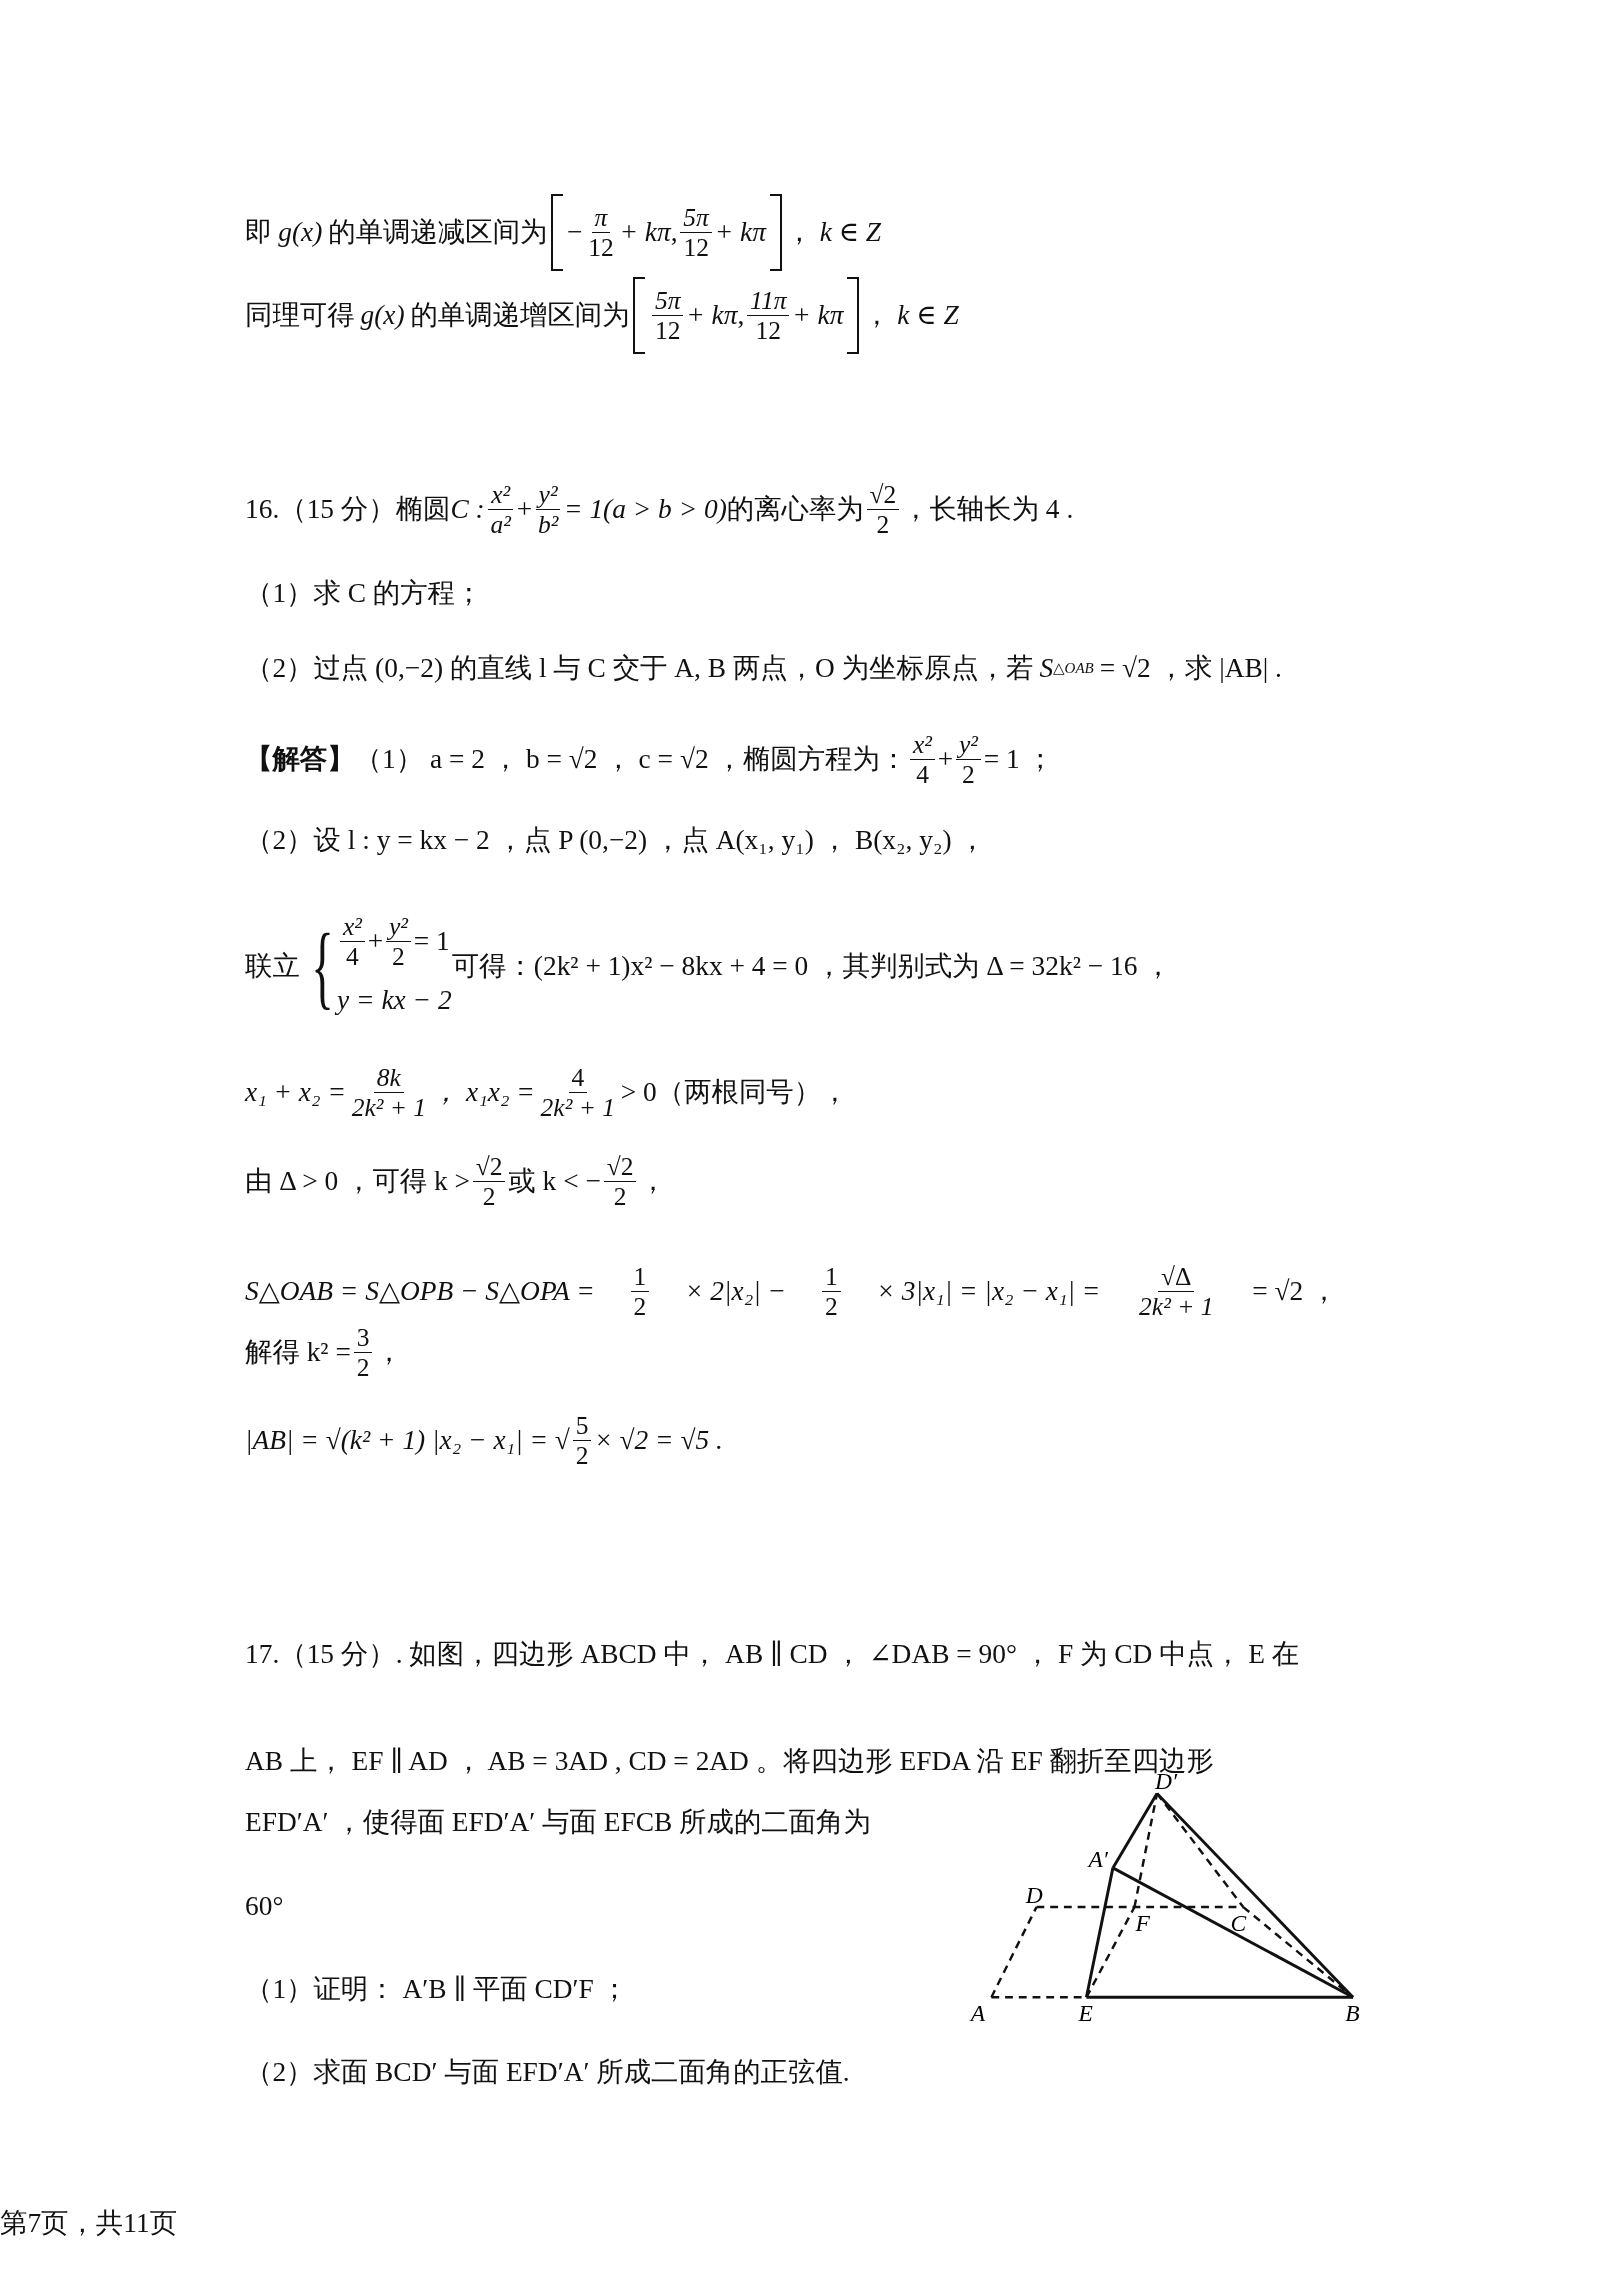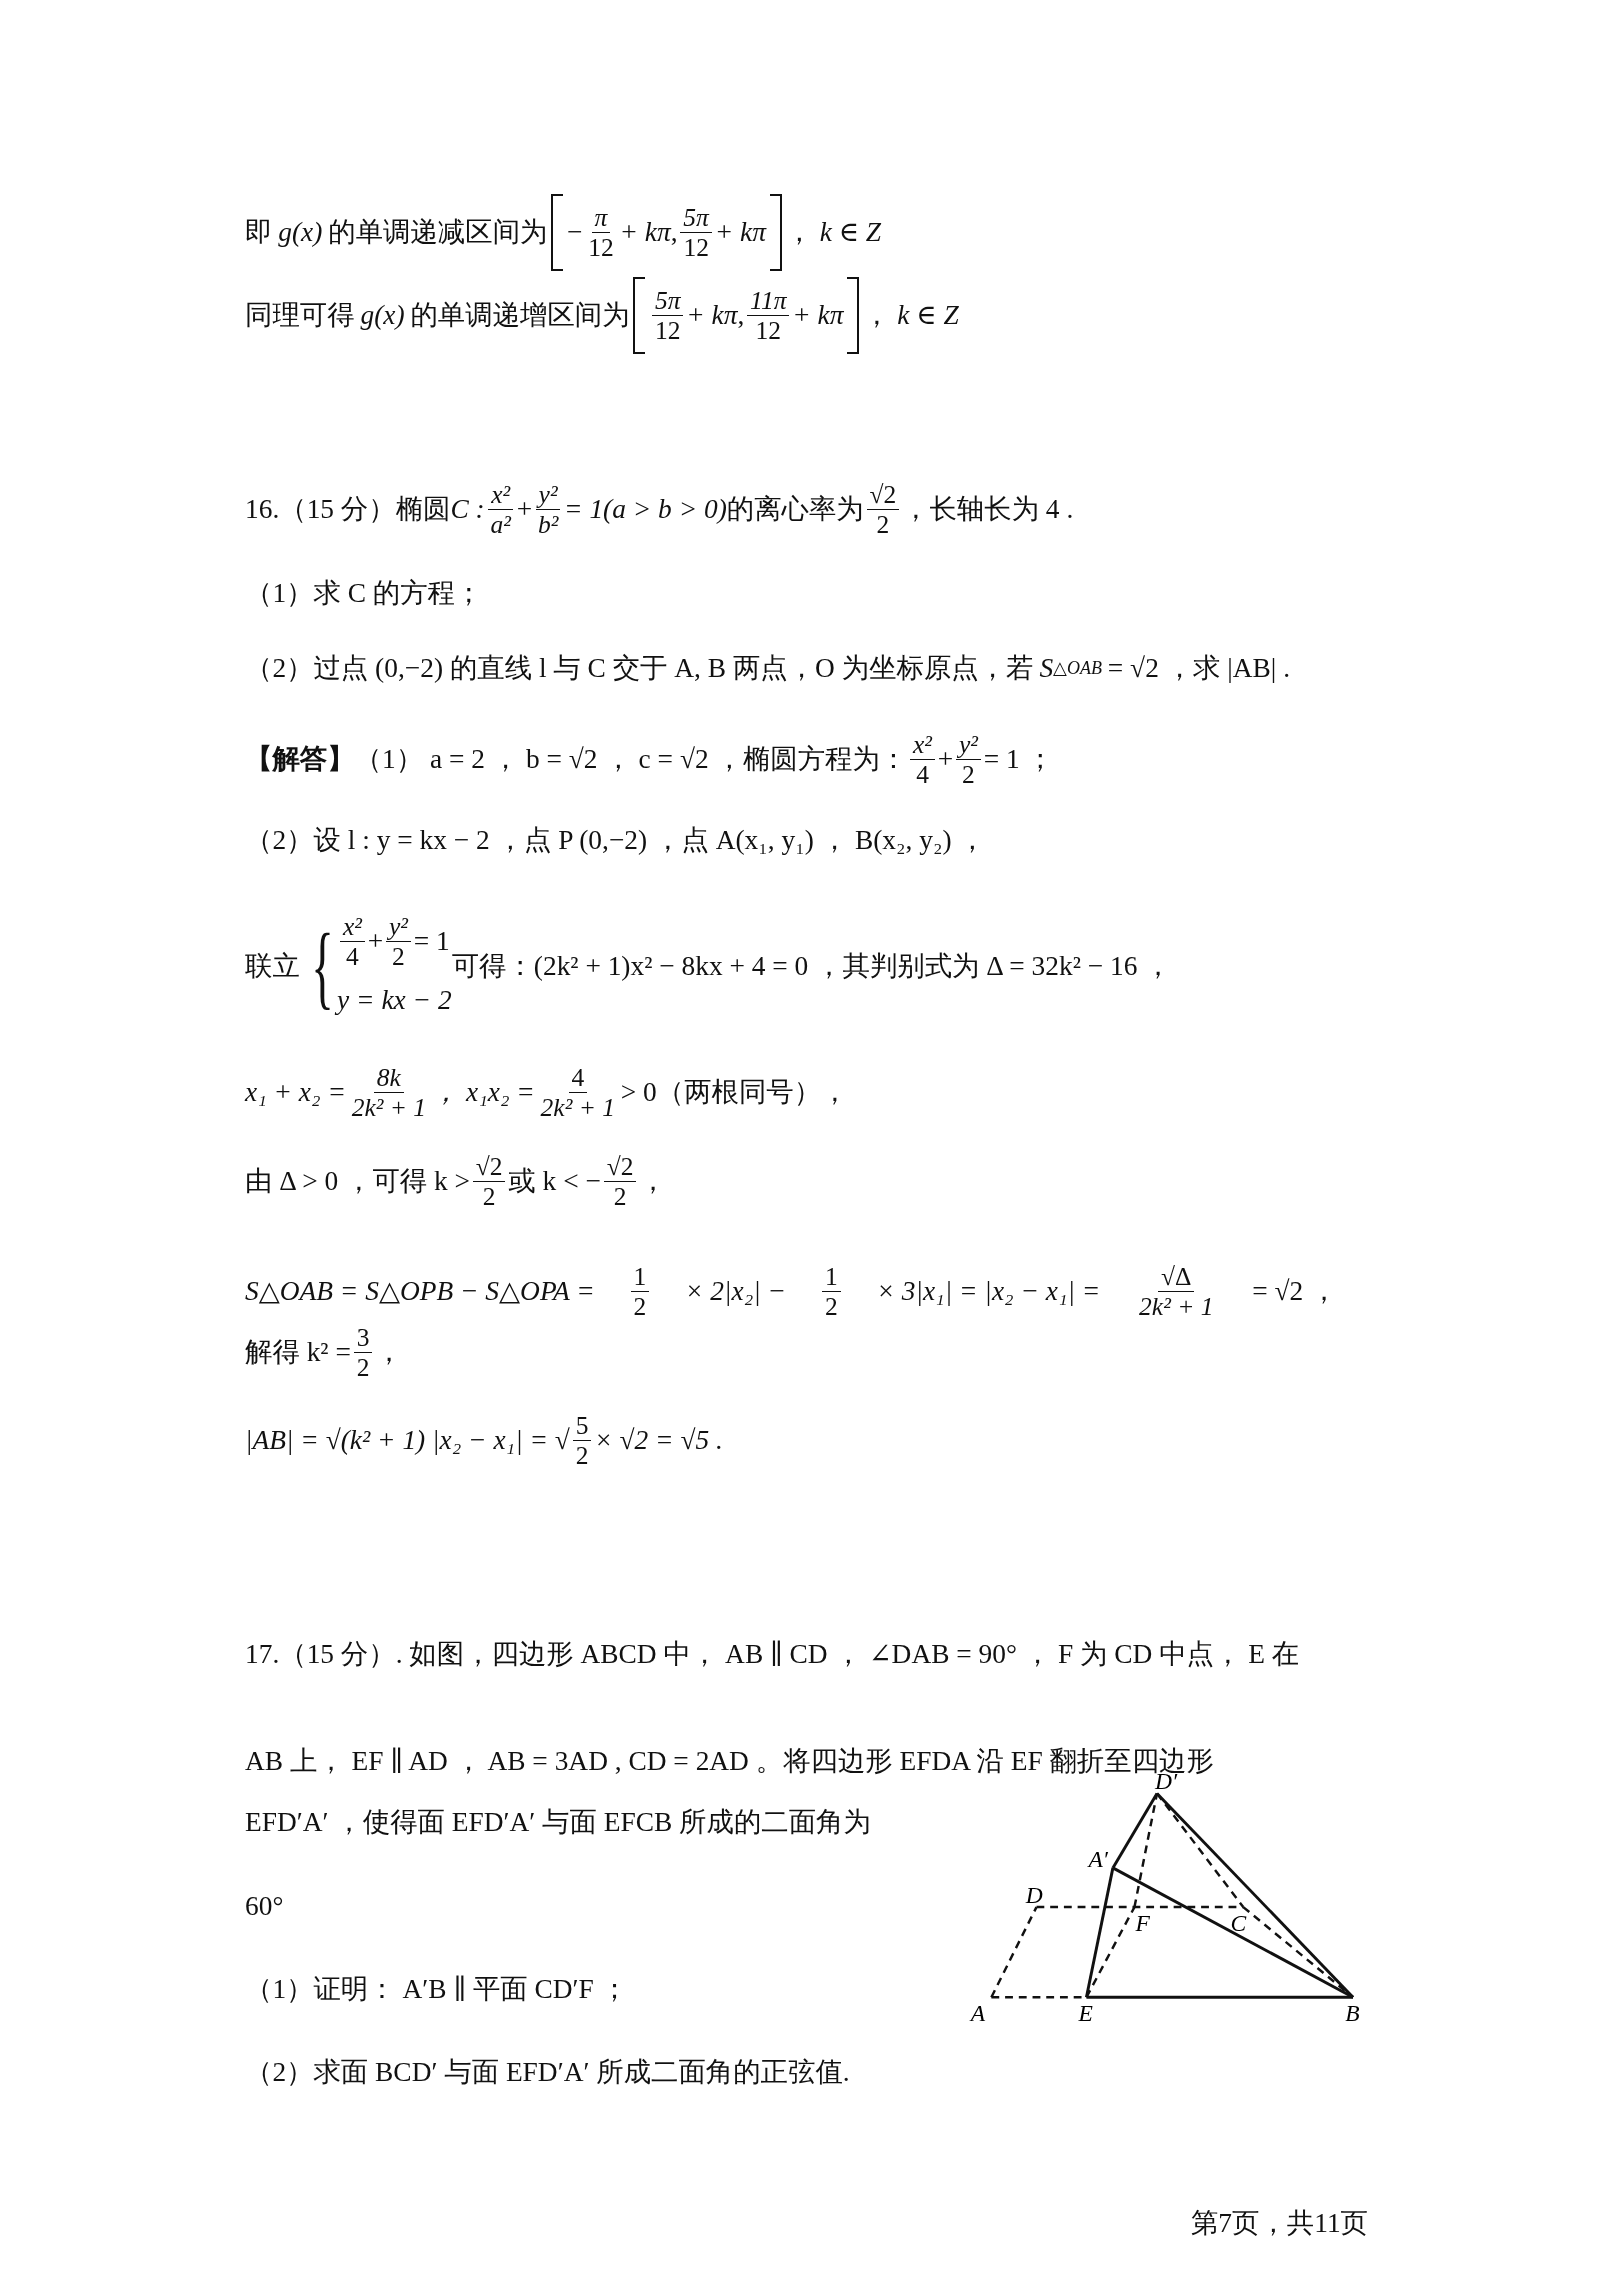--- a/index.html
+++ b/index.html
@@ -16,21 +16,21 @@
   .frac { display: inline-flex; flex-direction: column; align-items: center; vertical-align: middle; margin: 0 2.9px; }
   .frac > span { line-height: 1.15; padding: 0 2.9px; font-size: 25.5px; }
   .frac > span.num { border-bottom: 1.6px solid #111; }
   .bracket-l, .bracket-r {
     display: inline-block; width: 9.8px; height: 73px; border: 2px solid #111; margin: 0 3.9px;
   }
   .bracket-l { border-right: none; }
   .bracket-r { border-left: none; }
   .brace { font-size: 94px; line-height: 1; font-weight: 200; transform: scaleX(0.5); display: inline-block; margin-right: -7.8px; }
   .sys { display: inline-flex; flex-direction: column; justify-content: space-between; height: 108px; }
-  .footer { position: absolute; top: 2205px; left: 0; width: 1368px; text-align: right; font-size: 27.4px; }
+  .footer { position: absolute; top: 2205px; left: 0; width: 1368px; text-align: left; font-size: 27.4px; }
   svg text { font-family: "Liberation Serif", serif; font-style: italic; font-size: 24px; }
 </style>
 </head>
 <body>
 
 <div class="line" style="top:194px;">
   <span>即</span>
   <span class="m" style="margin:0 5.9px;">g(x)</span>
   <span>的单调递减区间为</span>
   <span class="bracket-l"></span>
@@ -93,21 +93,21 @@
   <span>，长轴长为 4 .</span>
 </div>
 
 <div class="line" style="top:574px;">
   <span>（1）求 C 的方程；</span>
 </div>
 
 <div class="line" style="top:649px;">
   <span>（2）过点 (0,−2) 的直线 l 与 C 交于 A, B 两点，O 为坐标原点，若</span>
   <span class="m" style="margin-left:5.9px;">S</span>
-    <sub class="m" style="font-size:18px;">△OAB</sub>
+    <sub class="m" style="font-size:15px;">△OAB</sub>
   <span style="margin-left:5.9px;">= √2 ，求 |AB| .</span>
 </div>
 
 <div class="line" style="top:730px;">
   <span class="b">【解答】</span>
   <span>（1） a = 2 ， b = √2 ， c = √2 ，椭圆方程为：</span>
   <span class="frac">
       <span class="num m">x²</span>
       <span>4</span>
     </span>

